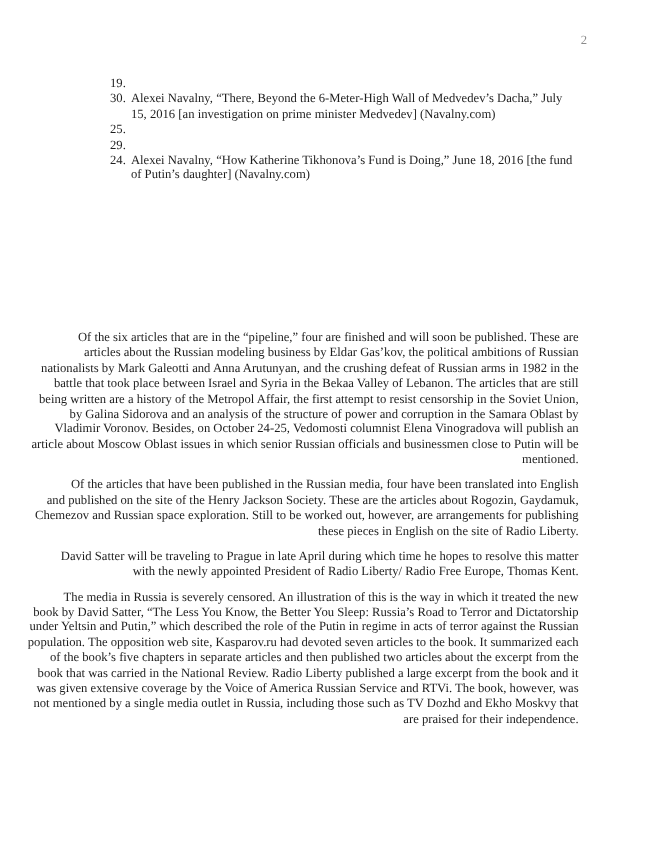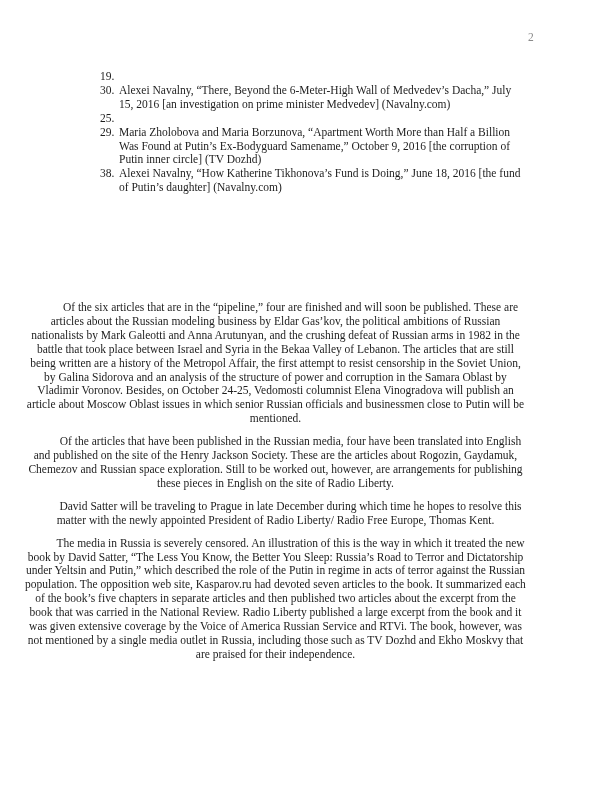--- a/index.html
+++ b/index.html
@@ -51,21 +51,21 @@
     position: absolute;
     top: 301px;
     left: 25px;
     width: 501px;
     font-size: 11.5px;
     line-height: 13.9px;
   }
   .body-text p {
     margin: 0 0 9px 0;
     text-indent: 30px;
-    text-align: center;
+    text-align: right;
   }
 </style>
 </head>
 <body>
 
 <div class="page">
 
   <div class="page-number">2</div>
 
   <ol class="ref-list">
@@ -74,28 +74,27 @@
     </li>
     <li class="ref-item">
       <span class="ref-num">30.</span>
       <span class="ref-text">Alexei Navalny, “There, Beyond the 6-Meter-High Wall of Medvedev’s Dacha,” July 15, 2016 [an investigation on prime minister Medvedev] (Navalny.com)</span>
     </li>
     <li class="ref-item">
       <span class="ref-num">25.</span>
     </li>
     <li class="ref-item">
       <span class="ref-num">29.</span>
-      <span class="ref-text">Maria Zholobova and Maria Borzunova, “Apartment Worth More than Half a Billion Was Found at Putin’s Ex-Bodyguard Samename,” October 9, 2016 [the corruption of Putin inner circle] (TV Dozhd)</span>
     </li>
     <li class="ref-item">
-      <span class="ref-num">38.</span>
+      <span class="ref-num">24.</span>
       <span class="ref-text">Alexei Navalny, “How Katherine Tikhonova’s Fund is Doing,” June 18, 2016 [the fund of Putin’s daughter] (Navalny.com)</span>
     </li>
   </ol>
 
   <div class="body-text">
     <p>Of the six articles that are in the “pipeline,” four are finished and will soon be published. These are articles about the Russian modeling business by Eldar Gas’kov, the political ambitions of Russian nationalists by Mark Galeotti and Anna Arutunyan, and the crushing defeat of Russian arms in 1982 in the battle that took place between Israel and Syria in the Bekaa Valley of Lebanon. The articles that are still being written are a history of the Metropol Affair, the first attempt to resist censorship in the Soviet Union, by Galina Sidorova and an analysis of the structure of power and corruption in the Samara Oblast by Vladimir Voronov. Besides, on October 24-25, Vedomosti columnist Elena Vinogradova will publish an article about Moscow Oblast issues in which senior Russian officials and businessmen close to Putin will be mentioned.</p>
     <p>Of the articles that have been published in the Russian media, four have been translated into English and published on the site of the Henry Jackson Society. These are the articles about Rogozin, Gaydamuk, Chemezov and Russian space exploration. Still to be worked out, however, are arrangements for publishing these pieces in English on the site of Radio Liberty.</p>
-    <p>David Satter will be traveling to Prague in late December during which time he hopes to resolve this matter with the newly appointed President of Radio Liberty/ Radio Free Europe, Thomas Kent.</p>
+    <p>David Satter will be traveling to Prague in late April during which time he hopes to resolve this matter with the newly appointed President of Radio Liberty/ Radio Free Europe, Thomas Kent.</p>
     <p>The media in Russia is severely censored. An illustration of this is the way in which it treated the new book by David Satter, “The Less You Know, the Better You Sleep: Russia’s Road to Terror and Dictatorship under Yeltsin and Putin,” which described the role of the Putin in regime in acts of terror against the Russian population. The opposition web site, Kasparov.ru had devoted seven articles to the book. It summarized each of the book’s five chapters in separate articles and then published two articles about the excerpt from the book that was carried in the National Review. Radio Liberty published a large excerpt from the book and it was given extensive coverage by the Voice of America Russian Service and RTVi. The book, however, was not mentioned by a single media outlet in Russia, including those such as TV Dozhd and Ekho Moskvy that are praised for their independence.</p>
   </div>
 
 </div>
 
 </body></html>

